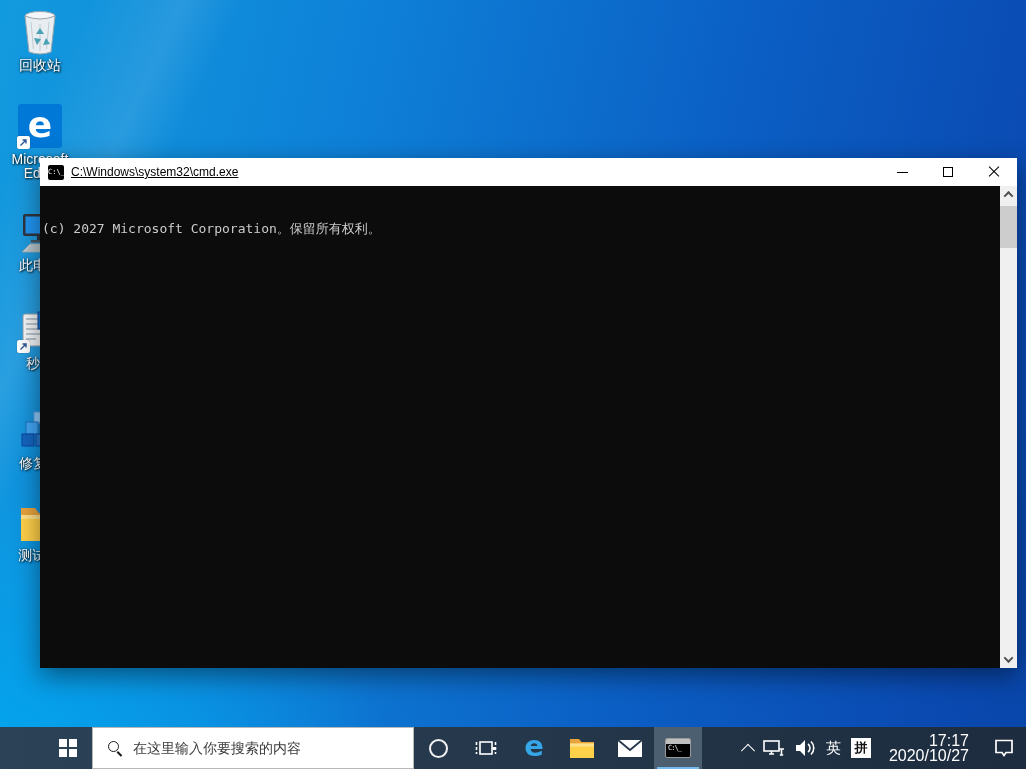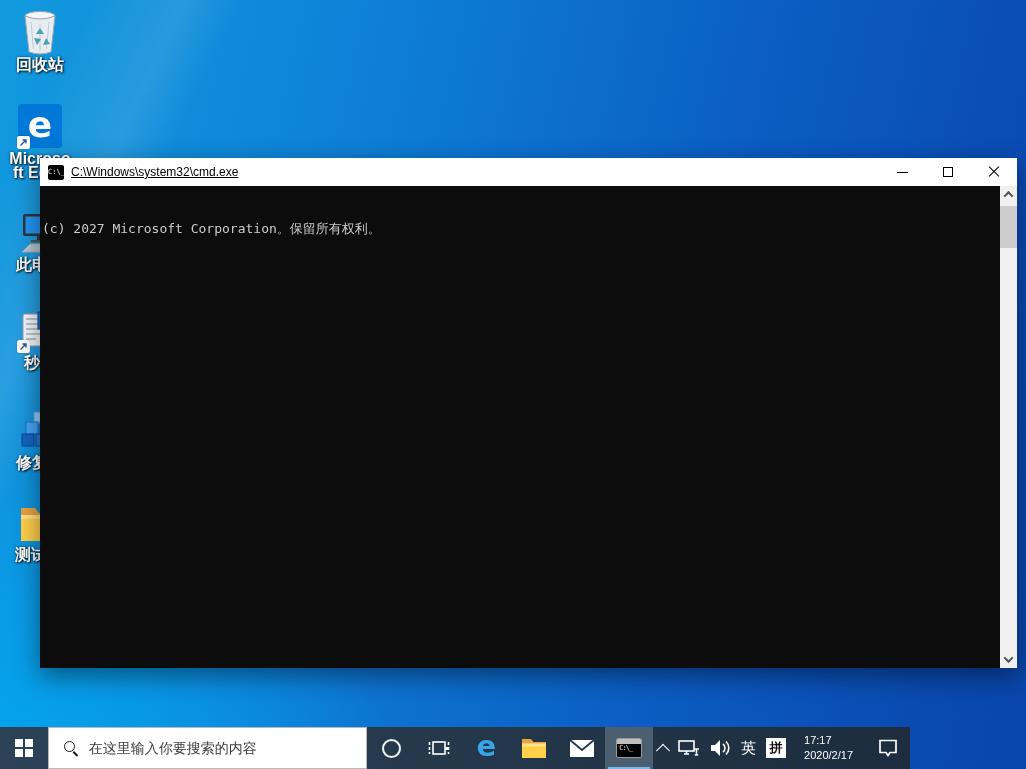--- a/index.html
+++ b/index.html
@@ -10,22 +10,22 @@
       radial-gradient(ellipse 820px 640px at -5% 105%, #00a9f2 0%, rgba(0,169,242,0) 55%),
       linear-gradient(102deg, #129ade 0%, #0e82d8 30%, #0b5ec4 65%, #0a49b0 92%, #0946aa 100%);
   }
   .beam { position:absolute; left:-220px; top:-80px; width:1500px; height:900px; pointer-events:none;
     background:linear-gradient(115deg, rgba(255,255,255,0) 18%, rgba(255,255,255,0.10) 23%, rgba(255,255,255,0) 26%);
   }
 
   
   .desk-icon { position:absolute; left:8px; width:64px; text-align:center; z-index:2; cursor:pointer; }
   .desk-icon .art { width:48px; height:48px; margin:0 auto; position:relative; display:flex; align-items:center; justify-content:center; }
-  .desk-icon .lbl { margin-top:2px; font-size:16px; line-height:14px; color:#fff;
-    text-shadow:1px 1px 2px rgba(0,0,0,.85), 0 0 3px rgba(0,0,0,.6); word-break:break-word;font-weight:bold; }
+  .desk-icon .lbl { margin-top:2px; font-size:14px; line-height:14px; color:#fff;
+    text-shadow:1px 1px 2px rgba(0,0,0,.85), 0 0 3px rgba(0,0,0,.6); word-break:break-word; }
   .shortcut-arrow { position:absolute; left:1px; bottom:1px; width:13px; height:13px; background:#fff;
     border-radius:2px; display:flex; align-items:center; justify-content:center; box-shadow:0 0 1px rgba(0,0,0,.6); }
   .edge-tile { width:44px; height:44px; background:#0078d7; border-radius:3px; display:flex; align-items:center; justify-content:center; }
   .edge-tile span { color:#fff; font-size:36px; font-weight:bold; font-family:"DejaVu Sans", sans-serif; line-height:1; margin-top:-3px; }
 
   
   .cmd-window { position:absolute; left:40px; top:158px; width:977px; height:510px; z-index:10;
     box-shadow:0 8px 24px rgba(0,0,0,.45); display:flex; flex-direction:column; }
   .titlebar { height:28px; background:#ffffff; display:flex; align-items:center; flex:0 0 28px; }
   .titlebar .app-ico { width:16px; height:15px; margin-left:8px; background:#000; border-radius:2px;
@@ -47,22 +47,22 @@
 
   .scrollbar { position:absolute; right:0; top:0; bottom:0; width:17px; background:#f0f0f0; }
   .sb-arrow { position:absolute; left:0; width:17px; height:17px; display:flex; align-items:center; justify-content:center; cursor:pointer; }
   .sb-arrow.up { top:0; } .sb-arrow.down { bottom:0; }
   .chev { width:7px; height:7px; border-left:2px solid #505050; border-top:2px solid #505050; }
   .chev.up { transform:rotate(45deg) translate(1px,1px); }
   .chev.down { transform:rotate(225deg) translate(1px,1px); }
   .sb-thumb { position:absolute; left:0; top:20px; width:17px; height:42px; background:#cdcdcd; cursor:grab; }
 
   
-  .taskbar { position:absolute; left:0; bottom:0; width:910px; height:42px; z-index:20;
-    background:linear-gradient(90deg, #2b4257 0%, #26394c 45%, #1d2c3f 100%); display:flex; align-items:stretch; }
+  .taskbar { position:absolute; left:0; bottom:0; width:1026px; height:42px; z-index:20;
+    background:linear-gradient(90deg, #2b4257 0%, #26394c 45%, #1d2c3f 100%); display:flex; align-items:stretch;padding-left:44px; }
   .tb-btn { display:flex; align-items:center; justify-content:center; cursor:pointer; }
   .start { width:48px; }
   .win-logo { display:grid; grid-template-columns:8px 8px; grid-template-rows:8px 8px; gap:2px; transform:translateY(0); }
   .win-logo div { background:#fff; }
   .searchbox { width:322px; background:#fff; display:flex; align-items:center; border:1px solid #b8b8b8; }
   .searchbox input { border:none; outline:none; flex:1; font-size:14px; color:#333; background:transparent; font-family:"Liberation Sans", sans-serif; }
   .searchbox input::placeholder { color:#3b3b3b; opacity:1; }
   .search-glyph { position:relative; width:16px; height:16px; margin:0 10px 0 14px; flex:0 0 auto; }
   .search-glyph::before { content:""; position:absolute; left:1px; top:1px; width:9px; height:9px; border:1.6px solid #1a1a1a; border-radius:50%; }
   .search-glyph::after { content:""; position:absolute; left:11px; top:11px; width:6px; height:1.7px; background:#1a1a1a; transform:rotate(45deg); transform-origin:0 0; }
@@ -74,21 +74,21 @@
   .cmd-mini { width:26px; height:20px; background:#000; border:1px solid #9a9a9a; border-radius:2px; overflow:hidden; }
   .cmd-mini .bar { height:5px; background:#bfbfbf; }
   .cmd-mini .bod { color:#e8e8e8; font-family:"DejaVu Sans Mono", monospace; font-size:7px; line-height:8px; padding-left:2px; letter-spacing:-1px; }
   .tb-spacer { flex:1 1 auto; }
 
   .tray { display:flex; align-items:center; }
   .tray-item { height:42px; display:flex; align-items:center; justify-content:center; cursor:pointer; padding:0 5px; }
   .tray-chevron { width:10px; height:10px; border-left:1.8px solid #fff; border-top:1.8px solid #fff; transform:rotate(45deg) translate(2px,2px); }
   .lang-txt { color:#fff; font-size:15px; }
   .ime-box { width:20px; height:20px; background:#fff; color:#111; font-size:13px; font-weight:bold; display:flex; align-items:center; justify-content:center; }
-  .clock { text-align:left; color:#fff; font-size:11px; line-height:15px; padding:0 8px; }
+  .clock { text-align:right; color:#fff; font-size:16px; line-height:15px; padding:0 8px; }
   svg.tbi { display:block; }
 </style>
 </head>
 <body>
 
 <div class="screen">
   <div class="beam"></div>
 
   <div class="desk-icon" style="top:8px">
     <div class="art">
@@ -279,21 +279,21 @@
       </div>
       <div class="tray-item">
         <span class="lang-txt">英</span>
       </div>
       <div class="tray-item">
         <div class="ime-box">拼</div>
       </div>
       <div class="tray-item">
         <div class="clock">
           <div>17:17</div>
-          <div>2020/2/17</div>
+          <div>2020/10/27</div>
         </div>
       </div>
       <div class="tray-item" style="padding:0 12px">
         <svg class="tbi" width="20" height="19" viewBox="0 0 20 19">
           <path d="M2 1.5 h16 v12 h-6 l-2 3 l-2 -3 h-6 z" fill="none" stroke="#fff" stroke-width="1.7"></path>
         </svg>
       </div>
     </div>
   </div>
 </div>

